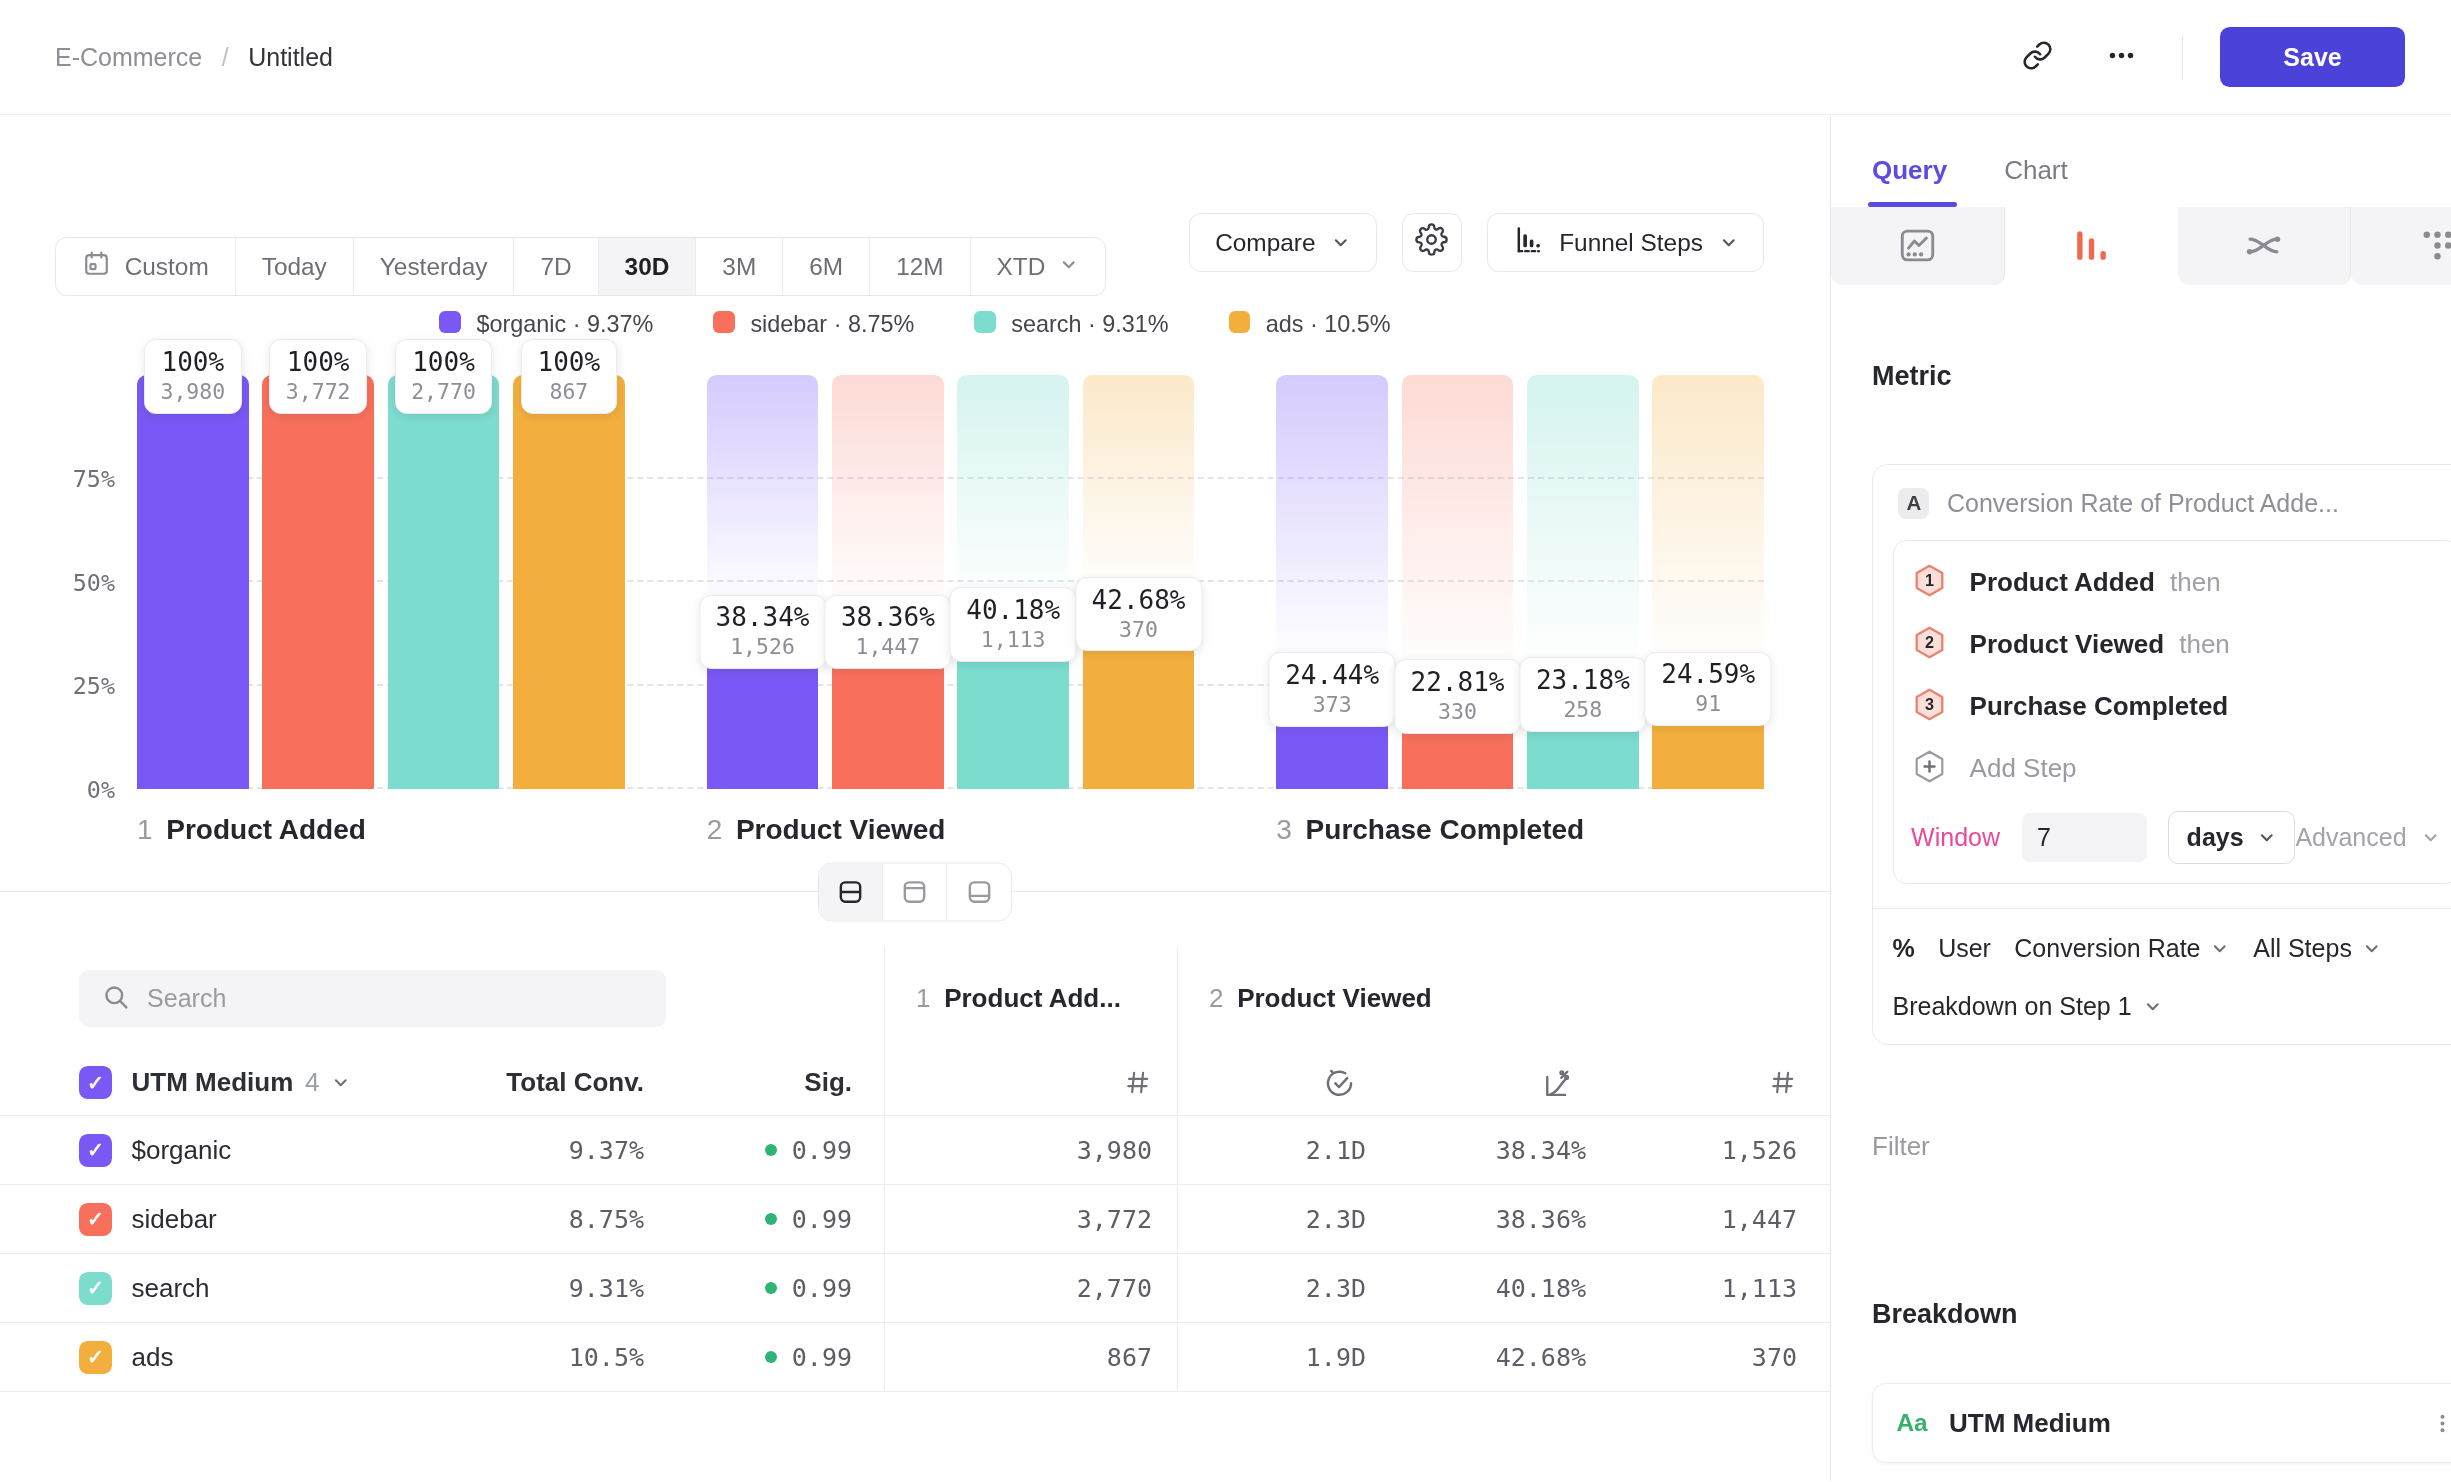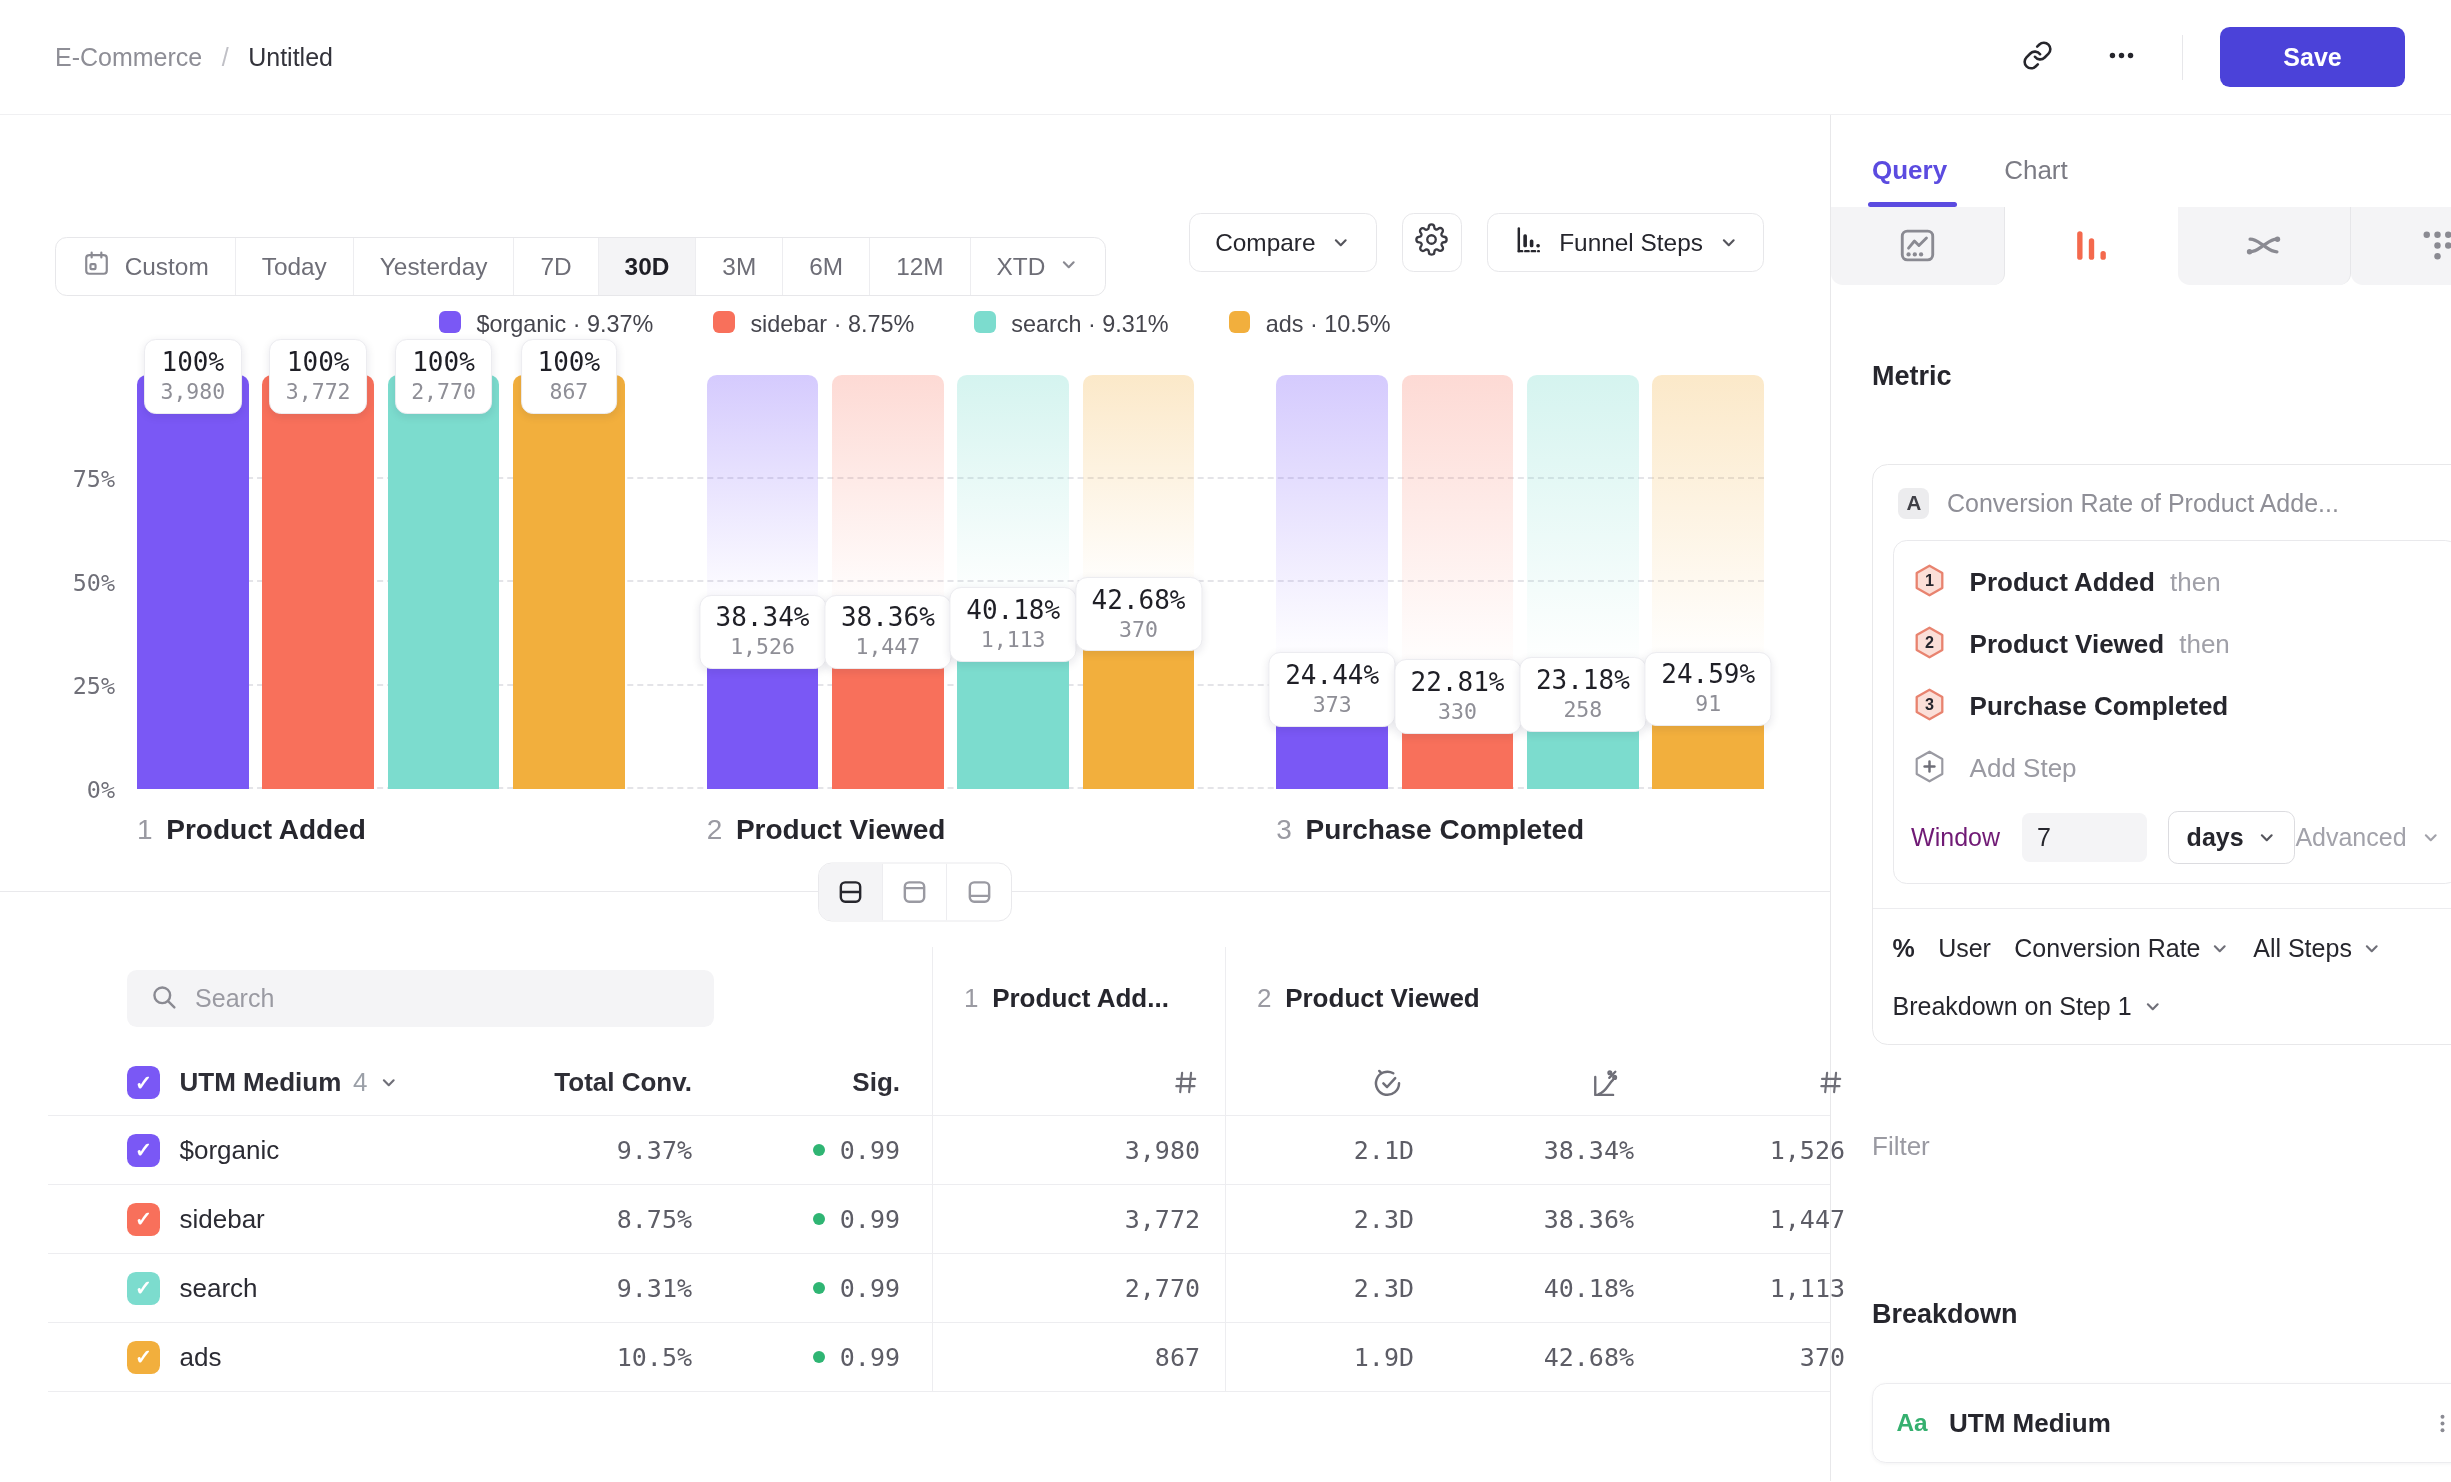--- a/index.html
+++ b/index.html
@@ -58,21 +58,21 @@
 
   
   .chart-divider { position:relative; margin-top:45px; border-top:1px solid #e9e9ec; height:0; }
   .view-toggle { position:absolute; left:50%; top:0; transform:translate(-50%,-50%); display:flex; background:#fff; border:1px solid #e9e9ec; border-radius:13.7px; overflow:hidden; }
   .vt { width:64px; height:57px; display:flex; align-items:center; justify-content:center; border-right:1px solid #ededf0; color:#9a9aa2; cursor:pointer; }
   .vt:last-child { border-right:none; }
   .vt.active { background:#f4f4f6; color:#26262d; }
 
   
   .table { margin-top:0; }
-  .tgrid { display:grid; grid-template-columns:449px 195px 240px 293px 189px 220px 245px; align-items:center;margin-left:48px; }
+  .tgrid { display:grid; grid-template-columns:449px 195px 240px 293px 189px 220px 245px; align-items:center; }
   .b-left { border-left:1px solid #ededf0; }
   .t-top { height:103px; margin-top:55px; }
   .t-top .cell, .t-head .cell, .t-row .cell { height:100%; display:flex; align-items:center; }
   .search-cell { grid-column:1/4; padding-left:79px; }
   .search-box { width:587px; height:57px; background:#f4f4f6; border-radius:9.8px; display:flex; align-items:center; gap:17.6px; padding:0 21.5px; }
   .search-box input { border:none; outline:none; background:transparent; font-size:25px; color:#26262d; font-family:inherit; width:468px; }
   .search-box input::placeholder { color:#9a9aa2; }
   .gtitle { font-size:26px; font-weight:700; color:#26262d; }
   .gnum { color:#9a9aa2; font-weight:400; margin-right:13.7px; }
   .pad-l { padding-left:31px; }
@@ -106,21 +106,21 @@
   .metric-card { margin-top:72px; border:1px solid #e8e8ea; border-radius:15.6px; padding:23.4px 19.5px; }
   .m-title { display:flex; align-items:center; gap:17.6px; padding:0 5.9px 21.5px; }
   .m-badge { width:31px; height:31px; border-radius:7.8px; background:#ececee; color:#3f3f46; font-size:20.5px; font-weight:700; display:flex; align-items:center; justify-content:center; }
   .m-name { font-size:25px; color:#8f8f97; white-space:nowrap; }
   .steps-card { border:1px solid #e9e9ec; border-radius:13.7px; padding:9.8px 17.6px 19.5px; }
   .s-row { display:flex; align-items:center; gap:21.5px; height:62px; cursor:pointer; }
   .s-name { font-size:26px; font-weight:700; color:#26262d; }
   .s-then { font-size:26px; color:#a0a0a8; font-weight:400; margin-left:7.8px; }
   .add-label { font-size:26px; color:#9a9aa2; }
   .win-row { display:flex; align-items:center; margin-top:11.7px; }
-  .win-label { font-size:25px; color:#701a75; }
+  .win-label { font-size:25px; color:#ec4899; }
   .win-input { width:125px; height:49px; background:#f4f4f6; border:none; border-radius:7.8px; margin-left:21.5px; padding-left:15.6px; font-size:25px; color:#26262d; font-family:inherit; outline:none; }
   .unit-btn { height:53px; border:1px solid #dcdce0; border-radius:9.8px; background:#fff; display:flex; align-items:center; gap:13.7px; margin-left:21.5px; padding:0 17.6px; font-size:25px; font-weight:600; color:#26262d; font-family:inherit; }
   .adv { margin-left:auto; display:flex; align-items:center; gap:14px; font-size:25px; color:#a2a2aa; cursor:pointer; }
   .card-div { border-top:1px solid #ececef; margin:23.4px -19.5px 0; }
   .meas-row { display:flex; align-items:center; gap:23.4px; margin-top:25px; font-size:25px; color:#26262d; flex-wrap:nowrap; }
   .meas-item { display:flex; align-items:center; gap:9.8px; cursor:pointer; white-space:nowrap; }
   .bo-row { display:flex; align-items:center; gap:11.7px; margin-top:29px; font-size:25px; color:#26262d; cursor:pointer; }
   .sec-row { display:flex; justify-content:space-between; align-items:center; margin-top:86px; }
   .sec-row.bd { margin-top:101px; }
   .sec-h { font-size:26px; color:#9a9aa2; }

